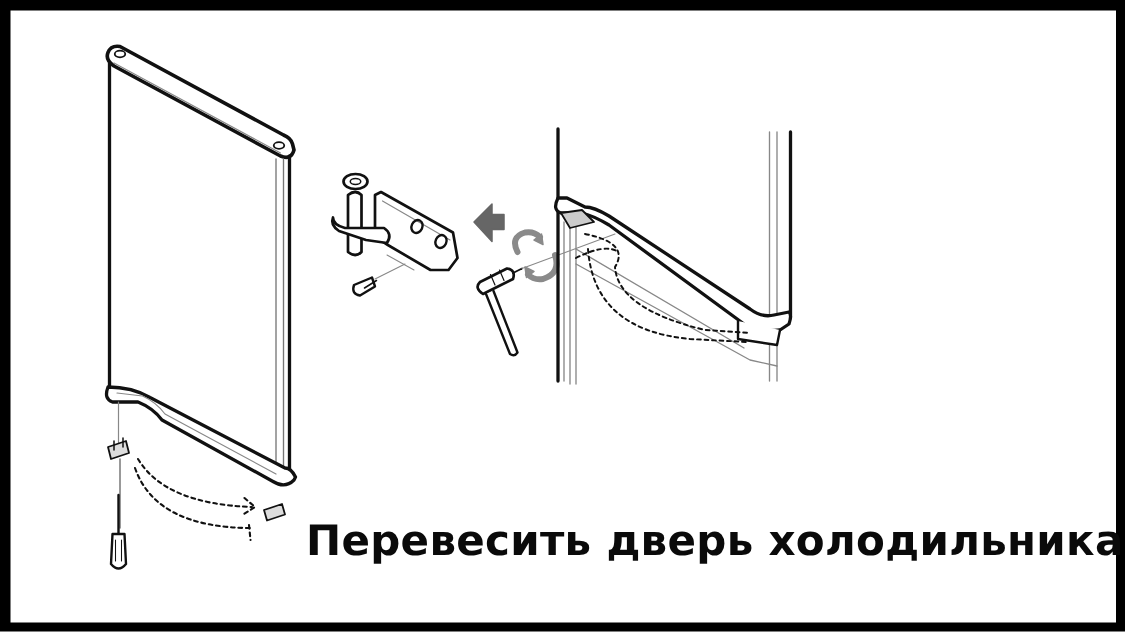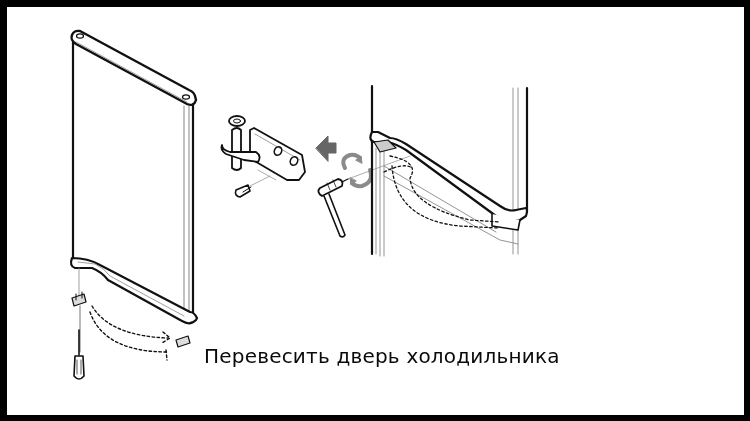--- a/index.html
+++ b/index.html
@@ -6,22 +6,22 @@
   body { width:750px; height:421px; overflow:hidden; background:#fff; }
   .frame {
     position:absolute; left:0; top:0; width:750px; height:421px;
     box-sizing:border-box; background:#fff;
     border-left:7px solid #000; border-top:7px solid #000;
     border-right:6px solid #000; border-bottom:6px solid #000;
   }
   svg.illus { position:absolute; left:0; top:0; }
   .caption {
     position:absolute; left:204px; top:344px;
-    font-family:"DejaVu Sans", sans-serif; font-weight:normal;
-    font-size:20px; color:#0a0a0a; letter-spacing:0.2px; white-space:nowrap;
+    font-family:"DejaVu Sans", sans-serif; font-weight:bold;
+    font-size:28px; color:#0a0a0a; letter-spacing:0.2px; white-space:nowrap;
   }
 </style>
 </head>
 <body>
 
 <div class="frame"></div>
 
 <svg class="illus" width="750" height="421" viewBox="0 0 750 421" fill="none" stroke="#111" stroke-linejoin="round" stroke-linecap="round">
 
   <g>

